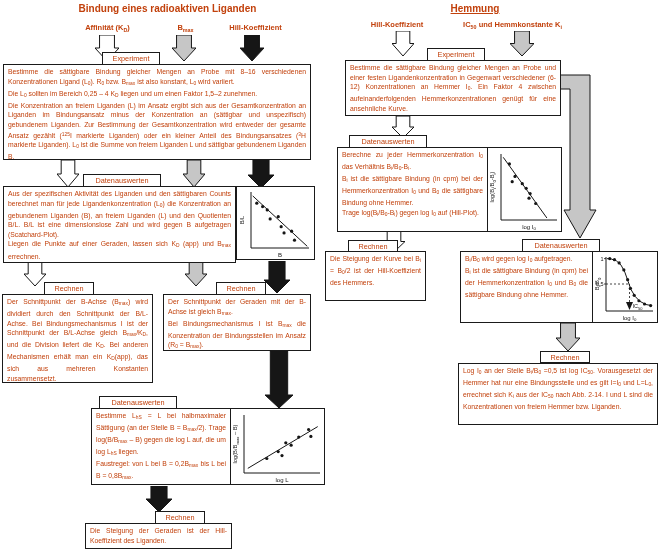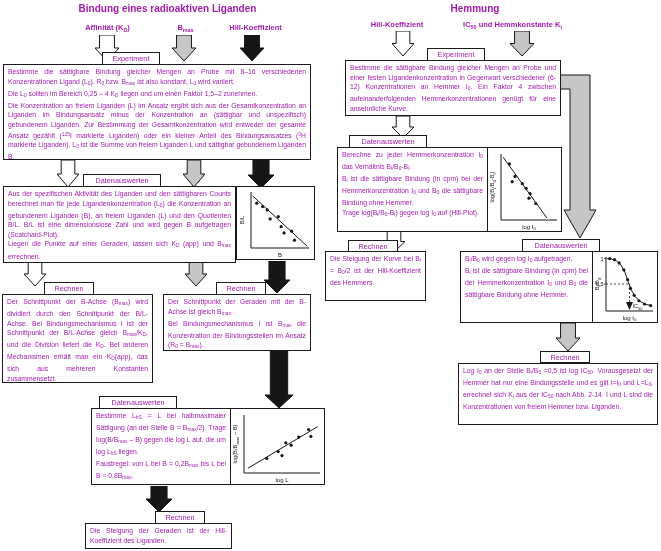--- a/index.html
+++ b/index.html
@@ -1,17 +1,17 @@
 <!DOCTYPE html>
 <html><head>
 <meta charset="utf-8">
 <style>
   html,body{margin:0;padding:0;background:#fff;}
   #canvas{position:relative;width:661px;height:551px;background:#ffffff;
-          font-family:"Liberation Sans",sans-serif;color:#a21caf;overflow:hidden;}
+          font-family:"Liberation Sans",sans-serif;color:#c2410c;overflow:hidden;}
   .abs{position:absolute;box-sizing:border-box;}
   .title{font-weight:bold;font-size:10px;text-align:center;}
   .collabel{font-weight:bold;font-size:7.5px;text-align:center;white-space:nowrap;}
   .tab{background:#fff;border:1px solid #1a1a1a;z-index:3;font-size:7.3px;
        display:flex;align-items:center;justify-content:center;white-space:nowrap;}
   .box{background:#fff;border:1px solid #1a1a1a;z-index:2;font-size:6.8px;
        line-height:9.6px;text-align:justify;padding:2px 4px;}
   .box.split{display:flex;padding:0;}
   .box.split .txt{padding:2px 4px;text-align:justify;}
   .box.split .plot{border-left:1px solid #1a1a1a;display:flex;align-items:center;justify-content:center;}
@@ -141,21 +141,21 @@
   </div>
 
   <div class="abs arrow" style="left:146px;top:486px;width:26px;height:26px;">
       <svg width="26" height="26" viewBox="0 0 26 26">
         <polygon points="4.9399999999999995,0 21.060000000000002,0 21.060000000000002,13 26,13 13,26 0,13 4.9399999999999995,13" fill="#161616" stroke="#161616" stroke-width="1" stroke-linejoin="miter"></polygon>
       </svg>
     </div>
   <div class="abs tab" style="left:155px;top:511px;width:50px;height:13px;">Rechnen</div>
   <div class="abs box" style="left:85px;top:523px;width:147px;height:26px;">Die Steigung der Geraden ist der Hill-Koeffizient des Liganden.</div>
 
-  <div class="abs title" style="left:390px;top:3px;width:170px;">Hemmung</div>
+  <div class="abs title" style="left:390px;top:3px;width:170px;text-decoration:underline;">Hemmung</div>
 
   <div class="abs collabel" style="left:362px;top:20px;width:70px;">Hill-Koeffizient</div>
   <div class="abs collabel" style="left:450px;top:20px;width:125px;">IC<sub>50</sub> und Hemmkonstante K<sub>i</sub></div>
 
   <div class="abs arrow" style="left:392px;top:31px;width:22px;height:25px;">
       <svg width="22" height="25" viewBox="0 0 22 25">
         <polygon points="4.18,0 17.82,0 17.82,12.5 22,12.5 11,25 0,12.5 4.18,12.5" fill="#ffffff" stroke="#161616" stroke-width="1" stroke-linejoin="miter"></polygon>
       </svg>
     </div>
   <div class="abs arrow" style="left:510px;top:31px;width:24px;height:25px;">

